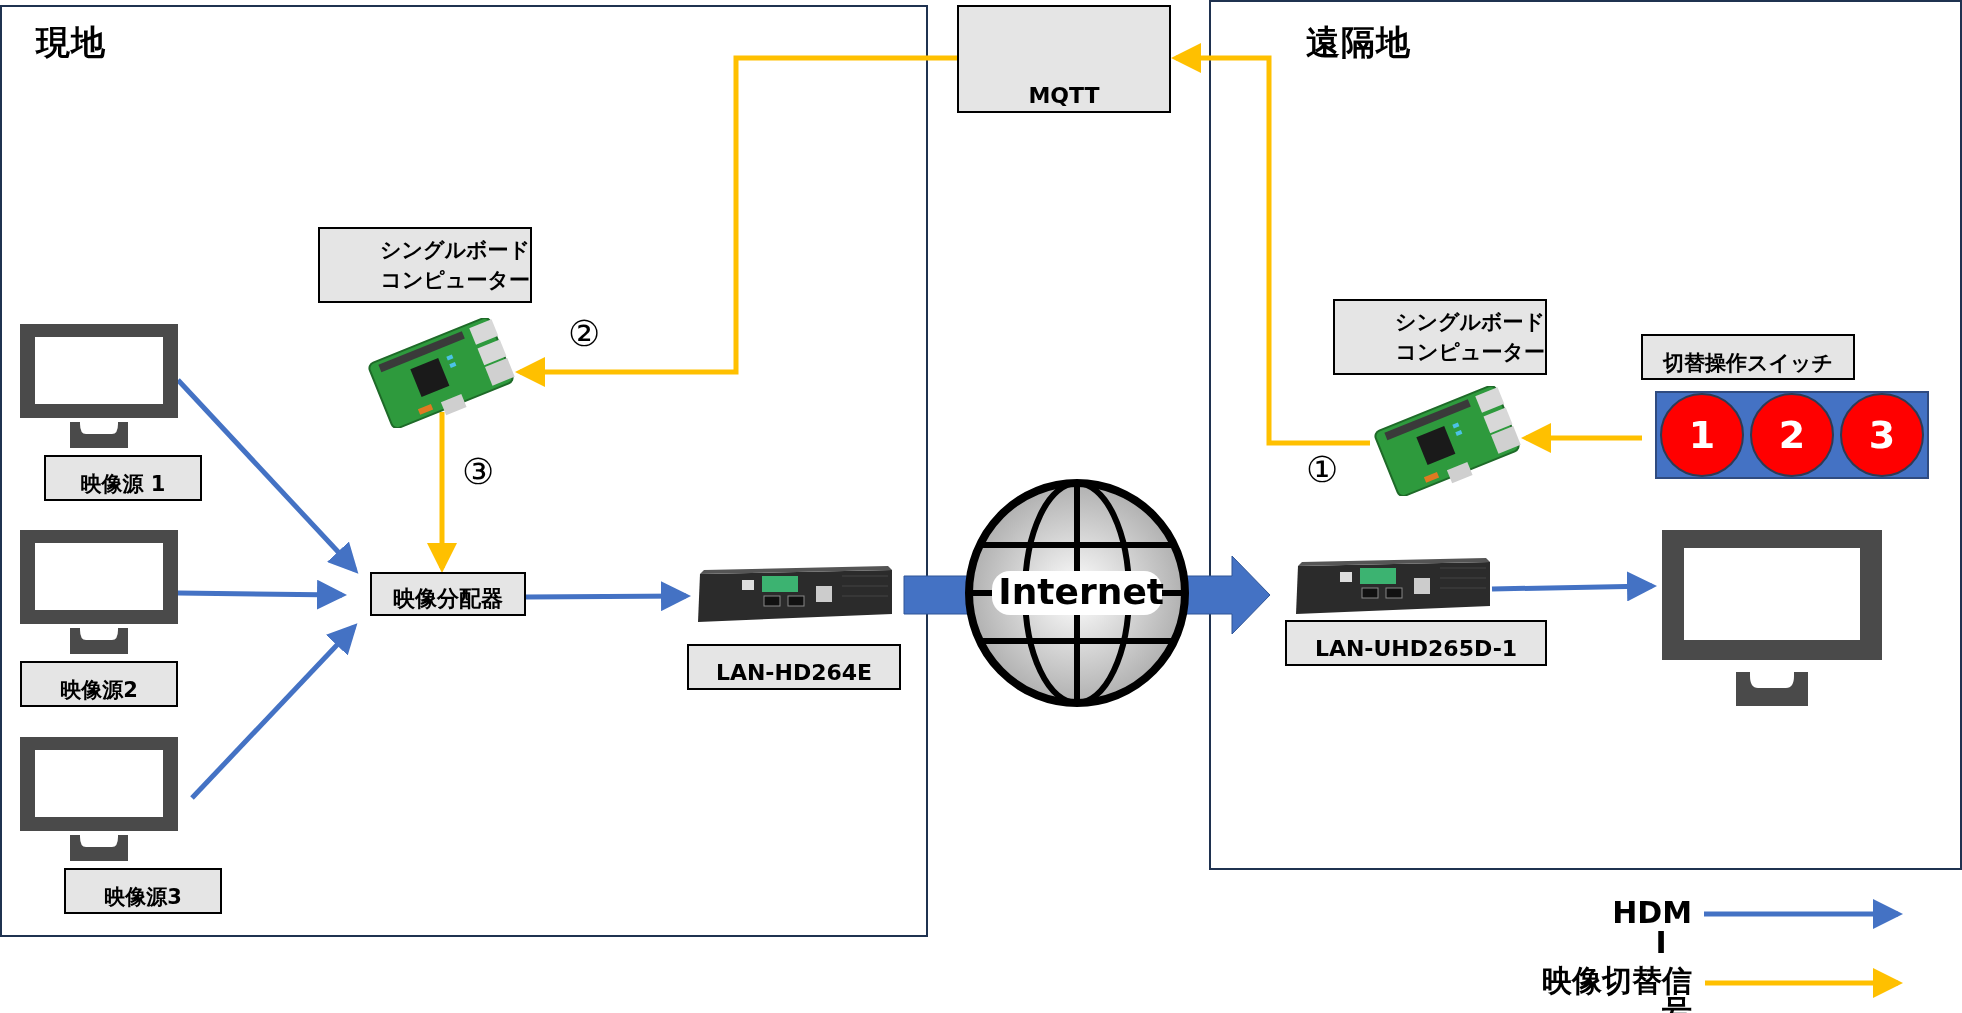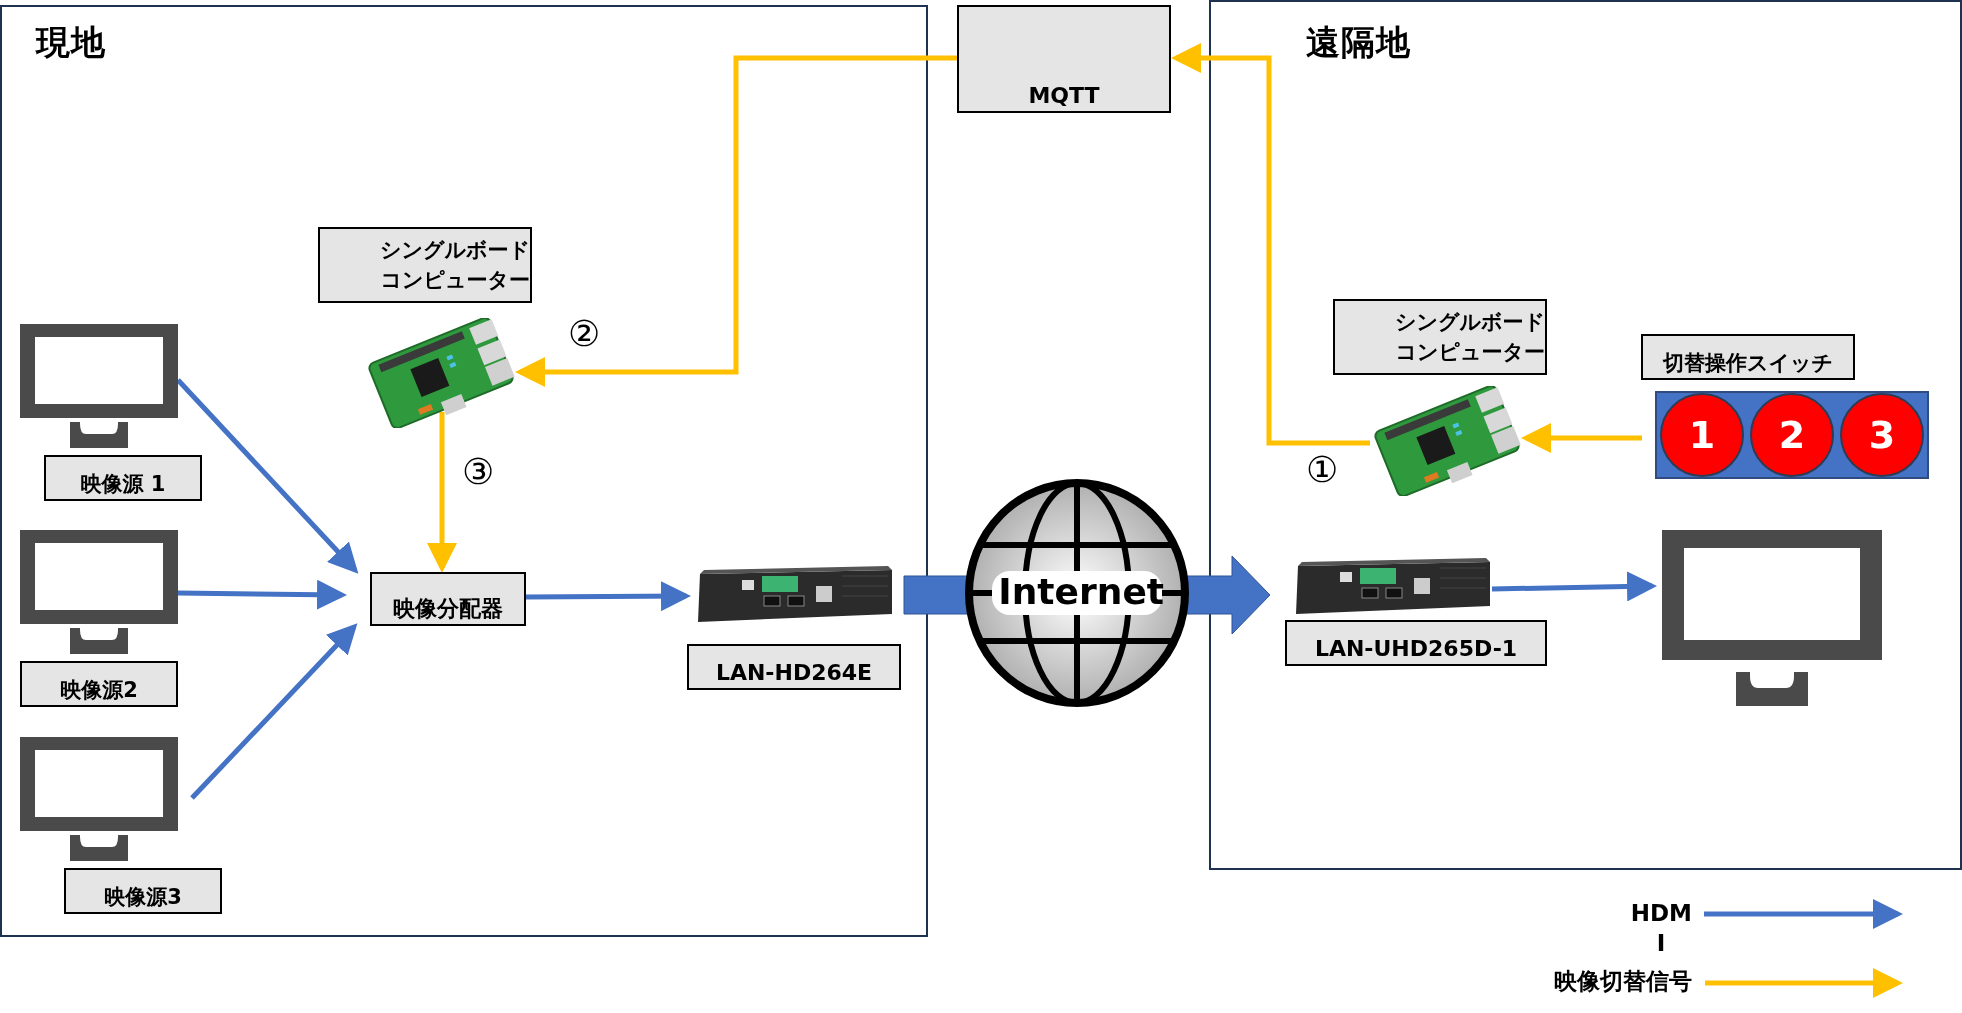--- a/index.html
+++ b/index.html
@@ -8,21 +8,21 @@
   .abs { position:absolute; }
   .zone { position:absolute; border:2px solid #1f3250; box-sizing:border-box; background:transparent; }
   .zone-title { position:absolute; font-size:34px; font-weight:bold; letter-spacing:1px; }
   .box { position:absolute; border:2px solid #000; background:#e5e5e5; box-sizing:border-box;
          display:flex; align-items:flex-end; justify-content:center; text-align:center;
          font-weight:bold; font-size:22px; line-height:30px; }
   .box.small { font-size:21px; }
   .circled { position:absolute; font-size:36px; line-height:36px; }
   svg.overlay { position:absolute; left:0; top:0; width:1962px; height:1013px; }
   .monitor { position:absolute; }
-  .legend-label { position:absolute; font-weight:bold; font-size:23px; text-align:right; }
+  .legend-label { position:absolute; font-weight:bold; font-size:30px; text-align:right; }
   .switch-panel { position:absolute; background:#4472c4; border:2px solid #2f4b80; box-sizing:border-box;
                   display:flex; align-items:center; justify-content:space-around; }
   .switch-btn { width:84px; height:84px; border-radius:50%; background:#ff0000; border:2px solid #2d3b55;
                 box-sizing:border-box; color:#fff; font-weight:bold; font-size:38px;
                 display:flex; align-items:center; justify-content:center; }
 </style>
 </head>
 <body>
 
 <div class="zone" style="left:0;top:5px;width:928px;height:932px;"></div>
@@ -121,21 +121,21 @@
 
 <svg class="monitor" style="left:20px;top:735px;" width="160" height="130" viewBox="0 0 160 130">
   <rect x="0" y="2" width="158" height="94" fill="#4a4a4a"></rect>
   <rect x="15" y="15" width="128" height="67" fill="#fff"></rect>
   <path d="M50,102 L60,102 L60,104 Q60,114 66,114 L92,114 Q98,114 98,104 L98,102 L108,102 L108,128 L50,128 Z" transform="translate(0,-2)" fill="#4a4a4a"></path>
 </svg>
 <div class="box small" style="left:20px;top:868px;width:158px;height:46px;margin-left:44px;">
   <span>映像源3</span>
 </div>
 
-<div class="box" style="left:370px;top:572px;width:156px;height:54px;">
+<div class="box" style="left:370px;top:572px;width:156px;height:44px;">
   <span>映像分配器</span>
 </div>
 
 <svg class="abs" style="left:692px;top:566px;" width="206" height="60" viewBox="0 0 206 60">
   <polygon points="8,8 200,4 200,48 6,56" fill="#2b2b2b"></polygon>
   <polygon points="8,8 200,4 196,0 12,4" fill="#555"></polygon>
   <rect x="50" y="14" width="12" height="10" fill="#ddd"></rect>
   <rect x="70" y="10" width="36" height="16" fill="#3cb371"></rect>
   <rect x="72" y="30" width="16" height="10" fill="#111" stroke="#888"></rect>
   <rect x="96" y="30" width="16" height="10" fill="#111" stroke="#888"></rect>

